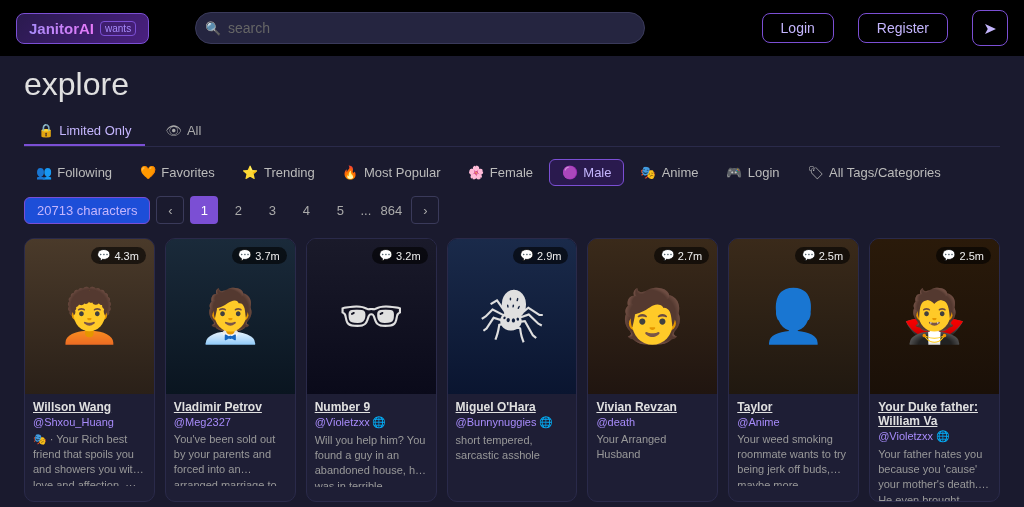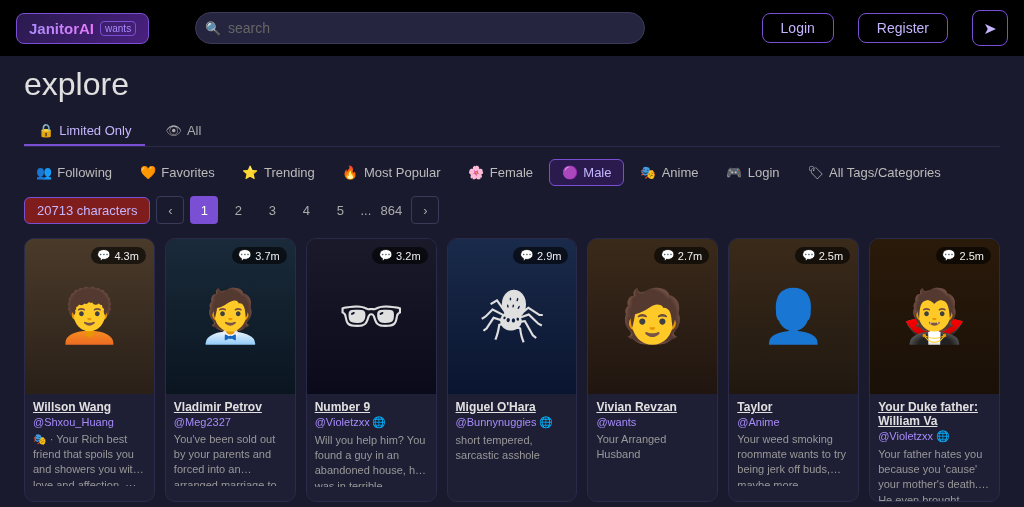--- a/index.html
+++ b/index.html
@@ -176,21 +176,21 @@
     }
 
     
     .pagination-row {
       display: flex;
       align-items: center;
       gap: 6px;
       margin-bottom: 14px;
     }
     .char-badge {
-      background: #7f1d1d;
+      background: #1d4ed8;
       border: 1px solid #7b4fd4;
       color: #c4b5fd;
       border-radius: 6px;
       padding: 5px 12px;
       font-size: 13px;
       font-weight: 500;
       text-align: right;
     }
     .page-nav-btn {
       background: transparent;
@@ -445,21 +445,21 @@
   </div>
       <div class="card">
     <div class="card-img-wrap" style="background: linear-gradient(160deg, #3a2a1a 0%, #281a10 40%, #1a1008 100%);">
       <div class="card-img-placeholder card-bg-4" style="font-size:52px;">🧑</div>
       <div class="card-stat">
         <span>💬</span>
         <span>2.7m</span>
       </div>
     </div>
     <div class="card-title">Vivian Revzan</div>
-    <div class="card-author">@wants</div>
+    <div class="card-author">@death</div>
     <div class="card-desc">Your Arranged Husband</div>
   </div>
       <div class="card">
     <div class="card-img-wrap" style="background: linear-gradient(160deg, #3a2a10 0%, #281e0c 40%, #1a1208 100%);">
       <div class="card-img-placeholder card-bg-5" style="font-size:52px;">👤</div>
       <div class="card-stat">
         <span>💬</span>
         <span>2.5m</span>
       </div>
     </div>

